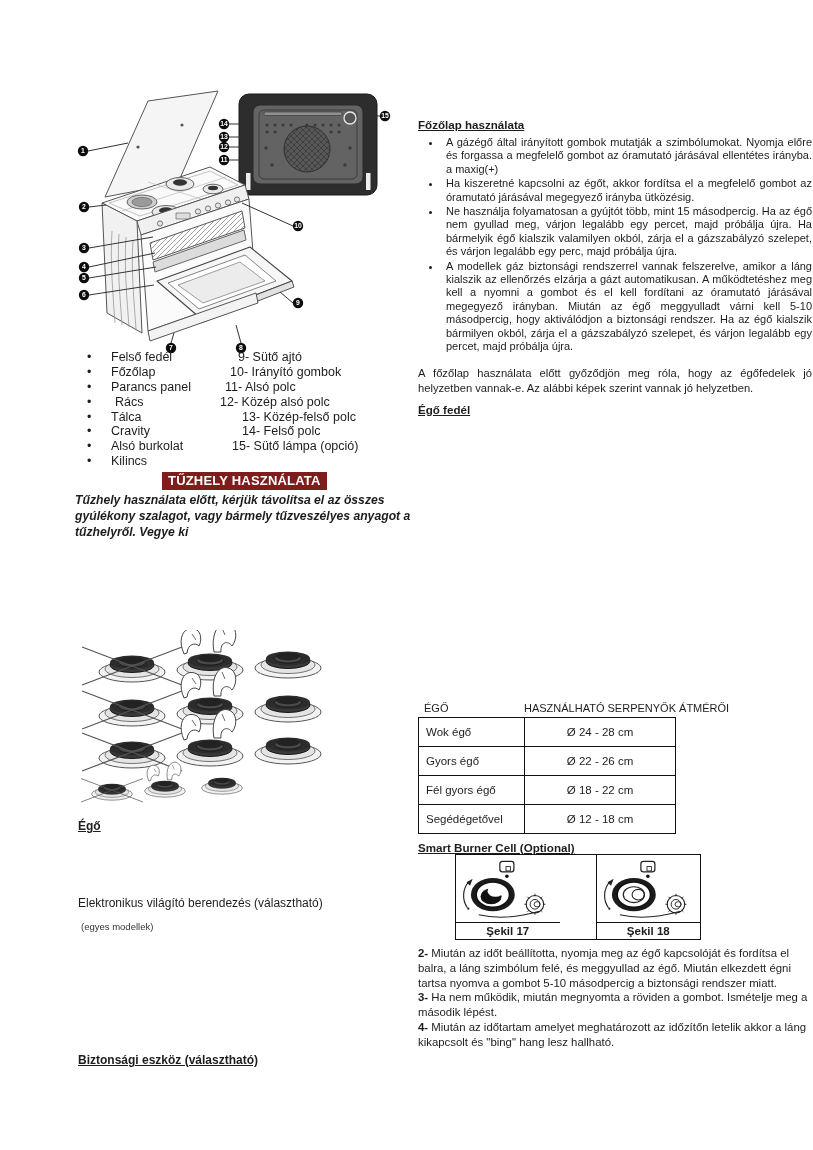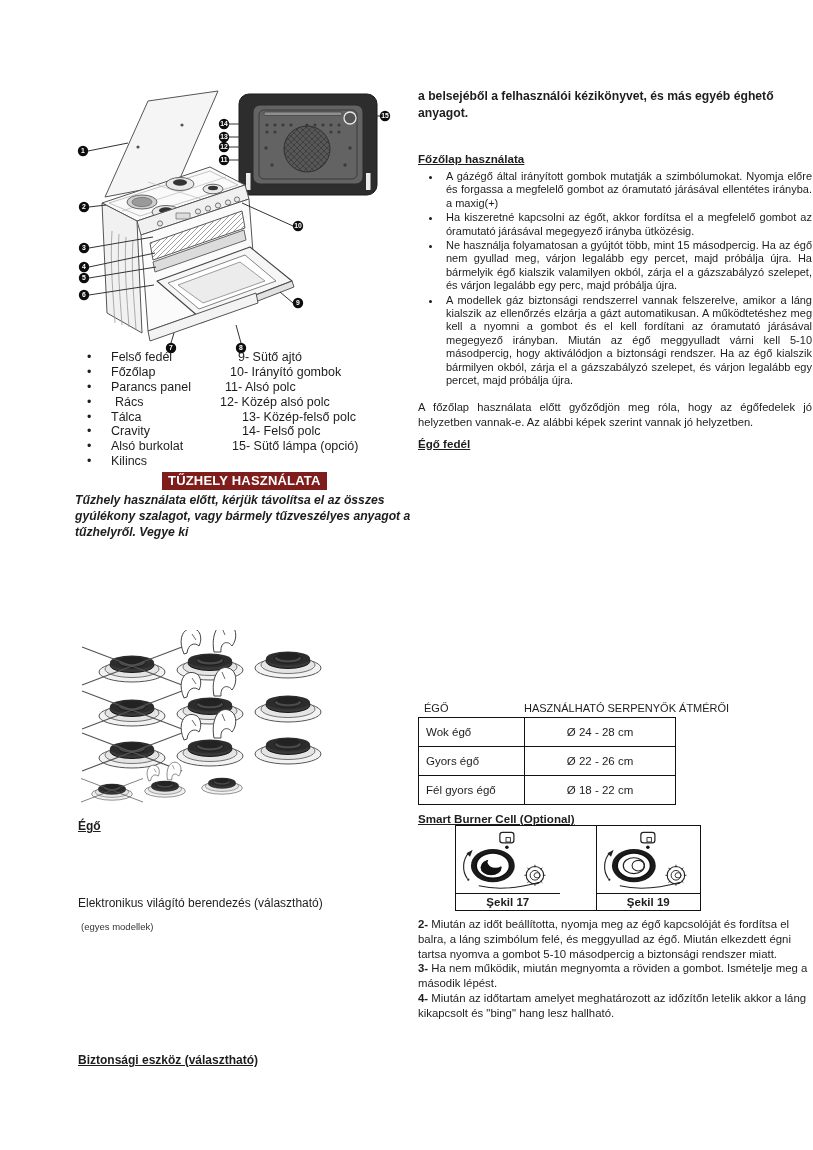--- a/index.html
+++ b/index.html
@@ -384,21 +384,20 @@
         </g>
     </g>
   </svg>
 
   <div class="abs uheading burner-heading">Égő</div>
   <div class="abs electronic">Elektronikus világító berendezés (választható)</div>
   <div class="abs models-note">(egyes modellek)</div>
   <div class="abs uheading safety">Biztonsági eszköz (választható)</div>
 
   <div class="abs right-top">
-    <p class="right-intro">a belsejéből a felhasználói kézikönyvet, és más egyéb éghető anyagot.</p>
     <div class="uheading hob-heading">Főzőlap használata</div>
     <ul class="bullets">
       <li>A gázégő által irányított gombok mutatják a szimbólumokat. Nyomja előre és forgassa a megfelelő gombot az óramutató járásával ellentétes irányba. a maxig(+)</li>
       <li>Ha kiszeretné kapcsolni az égőt, akkor fordítsa el a megfelelő gombot az óramutató járásával megegyező irányba ütközésig.</li>
       <li>Ne használja folyamatosan a gyújtót több, mint 15 másodpercig. Ha az égő nem gyullad meg, várjon legalább egy percet, majd próbálja újra. Ha bármelyik égő kialszik valamilyen okból, zárja el a gázszabályzó szelepet, és várjon legalább egy perc, majd próbálja újra.</li>
       <li>A modellek gáz biztonsági rendszerrel vannak felszerelve, amikor a láng kialszik az ellenőrzés elzárja a gázt automatikusan. A működtetéshez meg kell a nyomni a gombot és el kell fordítani az óramutató járásával megegyező irányban. Miután az égő meggyulladt várni kell 5-10 másodpercig, hogy aktiválódjon a biztonsági rendszer. Ha az égő kialszik bármilyen okból, zárja el a gázszabályzó szelepet, és várjon legalább egy percet, majd próbálja újra.</li>
     </ul>
     <p class="check-par">A főzőlap használata előtt győződjön meg róla, hogy az égőfedelek jó helyzetben vannak-e. Az alábbi képek szerint vannak jó helyzetben.</p>
     <div class="uheading cap-heading">Égő fedél</div>
   </div>
@@ -414,20 +413,24 @@
           <td class="burner-cell">Wok égő</td>
           <td class="diam-cell">Ø 24 - 28 cm</td>
           </tr>
         <tr>
           <td class="burner-cell">Gyors égő</td>
           <td class="diam-cell">Ø 22 - 26 cm</td>
           </tr>
         <tr>
           <td class="burner-cell">Fél gyors égő</td>
           <td class="diam-cell">Ø 18 - 22 cm</td>
+          </tr>
+        <tr>
+          <td class="burner-cell">Segédégetővel</td>
+          <td class="diam-cell">Ø 12 - 18 cm</td>
           </tr>
       </tbody>
     </table>
 
     <div class="uheading smart-heading">Smart Burner Cell (Optional)</div>
 
     <div class="figure-box">
       <div class="figure-cell">
         <svg class="knob" viewBox="0 0 118 68">
           <rect x="50" y="3" width="16" height="12" rx="3" fill="#fff" stroke="#222" stroke-width="1.4"></rect>
@@ -481,21 +484,21 @@
               <line x1="81.5" y1="43.5" x2="83.7" y2="45.7"></line>
                 <line x1="96.3" y1="58.3" x2="98.5" y2="60.5"></line>
               <line x1="98.5" y1="43.5" x2="96.3" y2="45.7"></line>
                 <line x1="83.7" y1="58.3" x2="81.5" y2="60.5"></line>
             </g>
             <circle cx="90" cy="52" r="5.5" fill="#fff" stroke-width="1.1"></circle>
             <ellipse cx="92.5" cy="52" rx="3.5" ry="3" fill="none" stroke-width="1"></ellipse>
           </g>
           <path d="M26,64 Q 56,71 95,60" fill="none" stroke="#222" stroke-width="1.2"></path>
         </svg>
-        <div class="figure-caption">Şekil 19</div>
+        <div class="figure-caption">Şekil 18</div>
       </div>
     </div>
 
     <div class="steps">
       <p><b>2-</b><span> Miután az időt beállította, nyomja meg az égő kapcsolóját és fordítsa el balra, a láng szimbólum felé, és meggyullad az égő. Miután elkezdett égni tartsa nyomva a gombot 5-10 másodpercig a biztonsági rendszer miatt.</span></p>
       <p><b>3-</b><span> Ha nem működik, miután megnyomta a röviden a gombot. Ismételje  meg a második lépést.</span></p>
       <p><b>4-</b><span> Miután az időtartam amelyet meghatározott az időzítőn letelik akkor a láng kikapcsolt és "bing" hang lesz hallható.</span></p>
     </div>
   </div>
 

